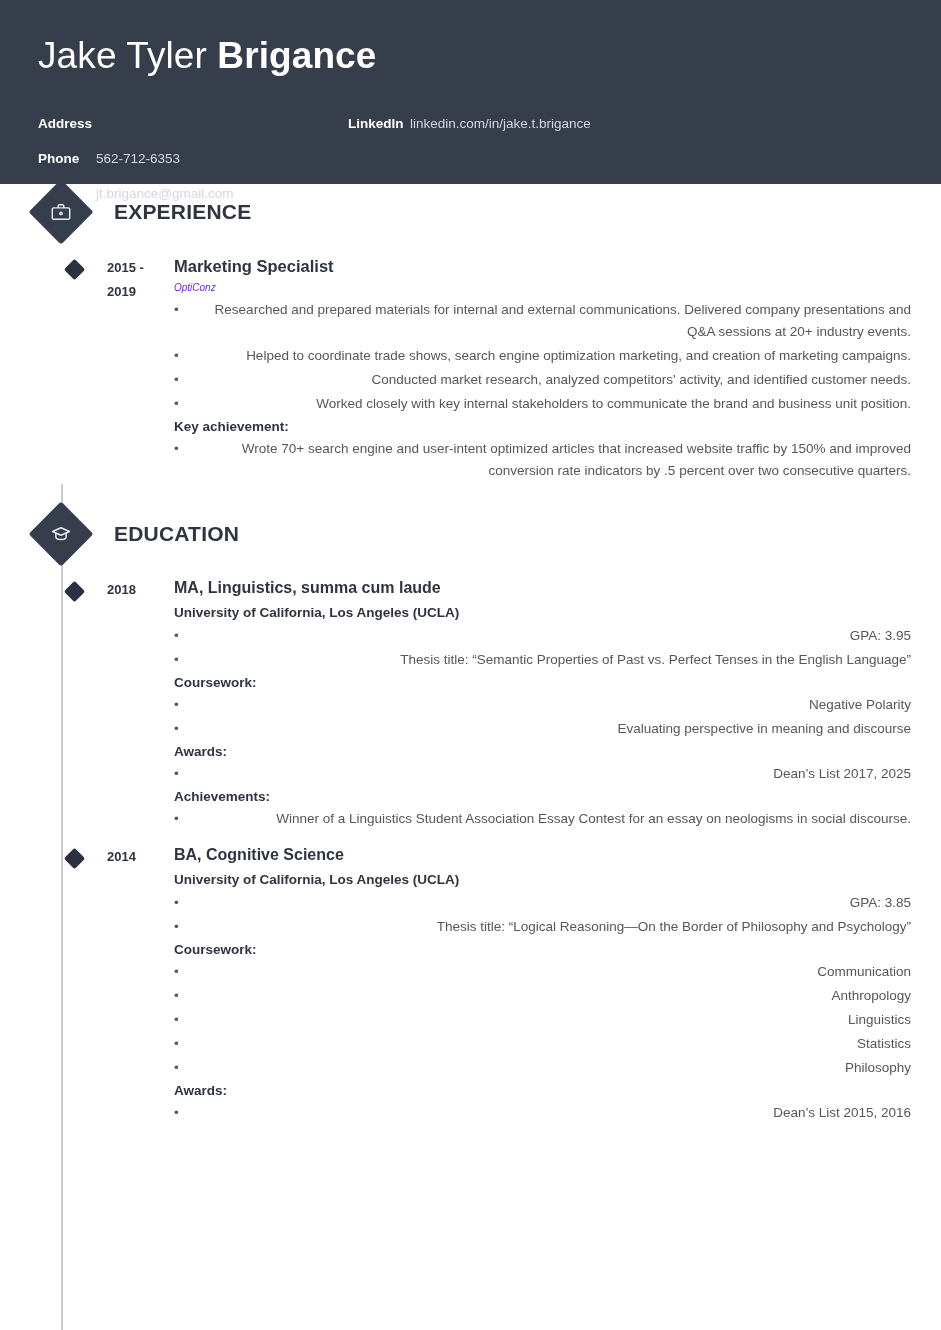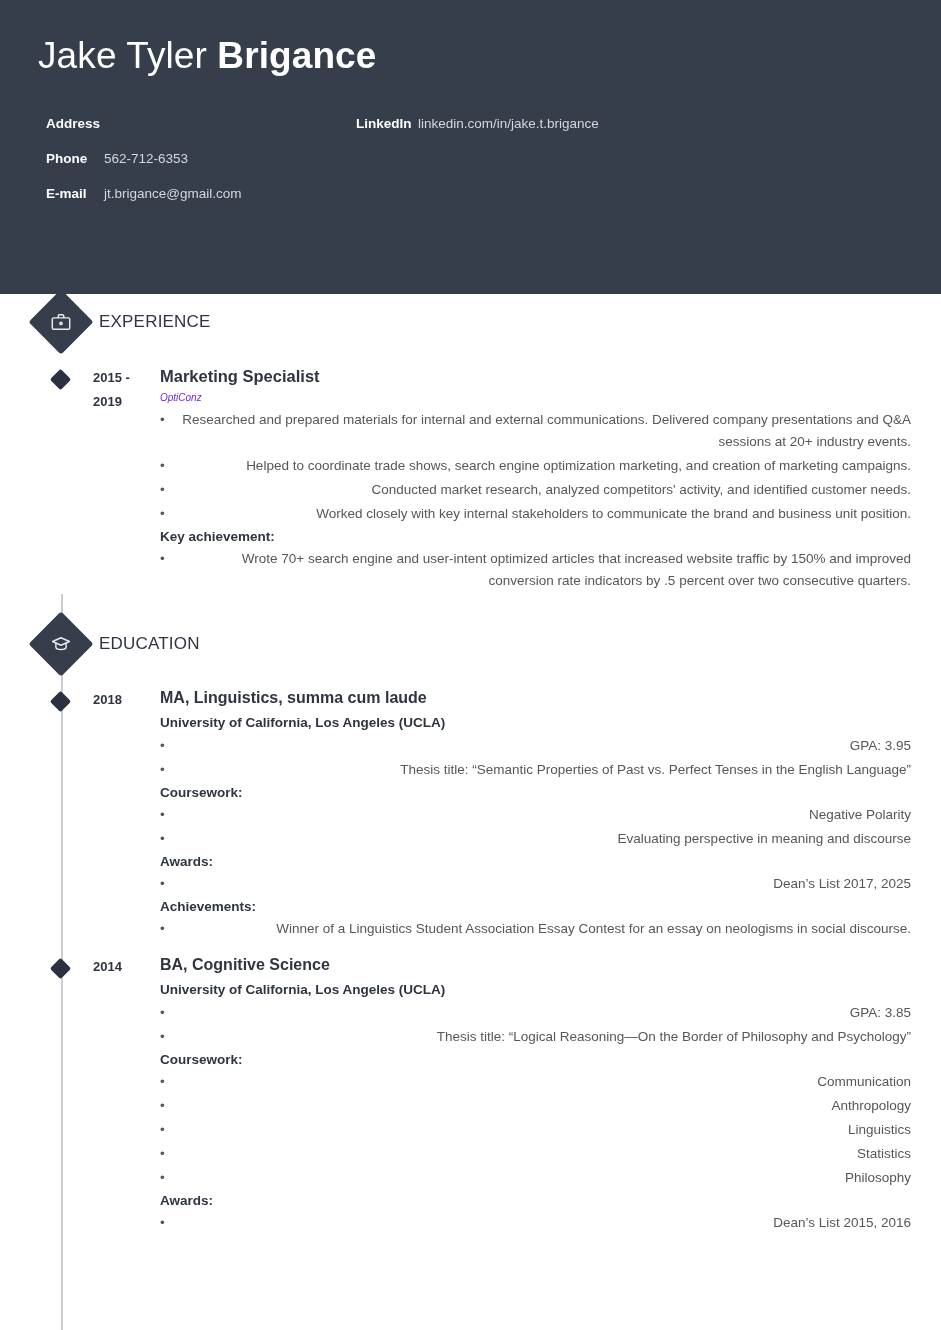--- a/index.html
+++ b/index.html
@@ -6,21 +6,21 @@
   html, body {
     width:941px; height:1330px;
     background:#ffffff;
     font-family:"Liberation Sans", sans-serif;
     -webkit-font-smoothing:antialiased;
   }
 
   
   .header {
     background:#363d4b;
-    height:294px;
+    height:184px;
     padding:36px 38px 0 38px;
     position:relative;
   }
   .name {
     font-size:37px;
     line-height:1.1;
     color:#ffffff;
     font-weight:300;
     letter-spacing:.1px;
     margin-bottom:38px;
@@ -32,21 +32,20 @@
     font-size:13.5px;
     color:#d9dce2;
   }
   .contact-col-left { width:310px; }
   .contact-col-right { flex:1; }
 
   .c-row {
     display:flex;
     margin-bottom:11px;
     line-height:1.35;
-    margin-left:8px;
   }
   .c-label {
     font-weight:700;
     color:#ffffff;
     width:58px;
     flex:0 0 58px;
     font-size:13.5px;
   }
   .c-label.wide { width:62px; flex:0 0 62px; }
   .c-value { color:#d4d7de; font-size:13.5px; }
@@ -80,31 +79,31 @@
     flex:0 0 46px;
     background:#363d4b;
     transform:rotate(45deg);
     display:flex;
     align-items:center;
     justify-content:center;
     border-radius:3px;
   }
   .diamond svg { transform:rotate(-45deg); }
   .sec-title {
-    margin-left:15px;
-    font-size:17px;
-    font-weight:400;
+    margin-left:30px;
+    font-size:21px;
+    font-weight:700;
     color:#2e3440;
     letter-spacing:.2px;
   }
 
   .entry {
     display:flex;
     position:relative;
-    padding-left:38px;
+    padding-left:52px;
     margin-top:16px;
   }
   .marker-col {
     width:46px; flex:0 0 46px;
     position:relative;
   }
   .marker {
     position:absolute;
     left:15px;
     top:6px;

